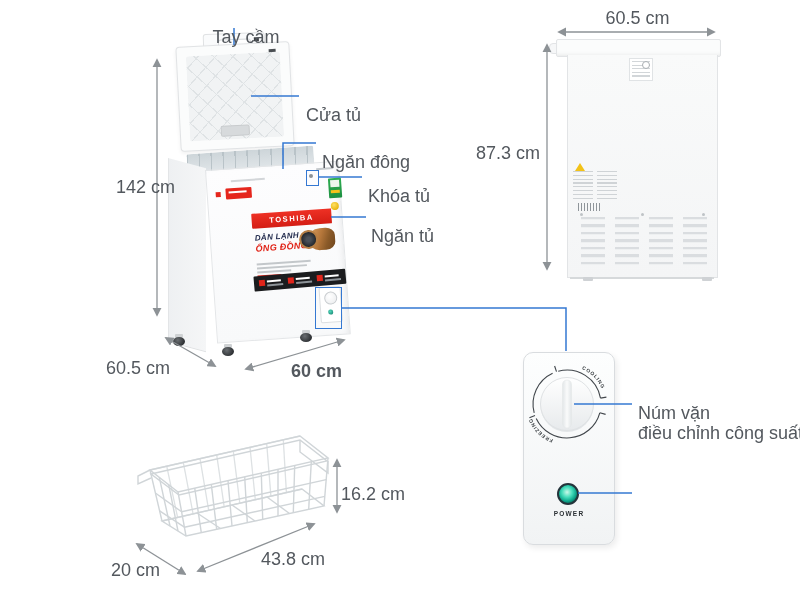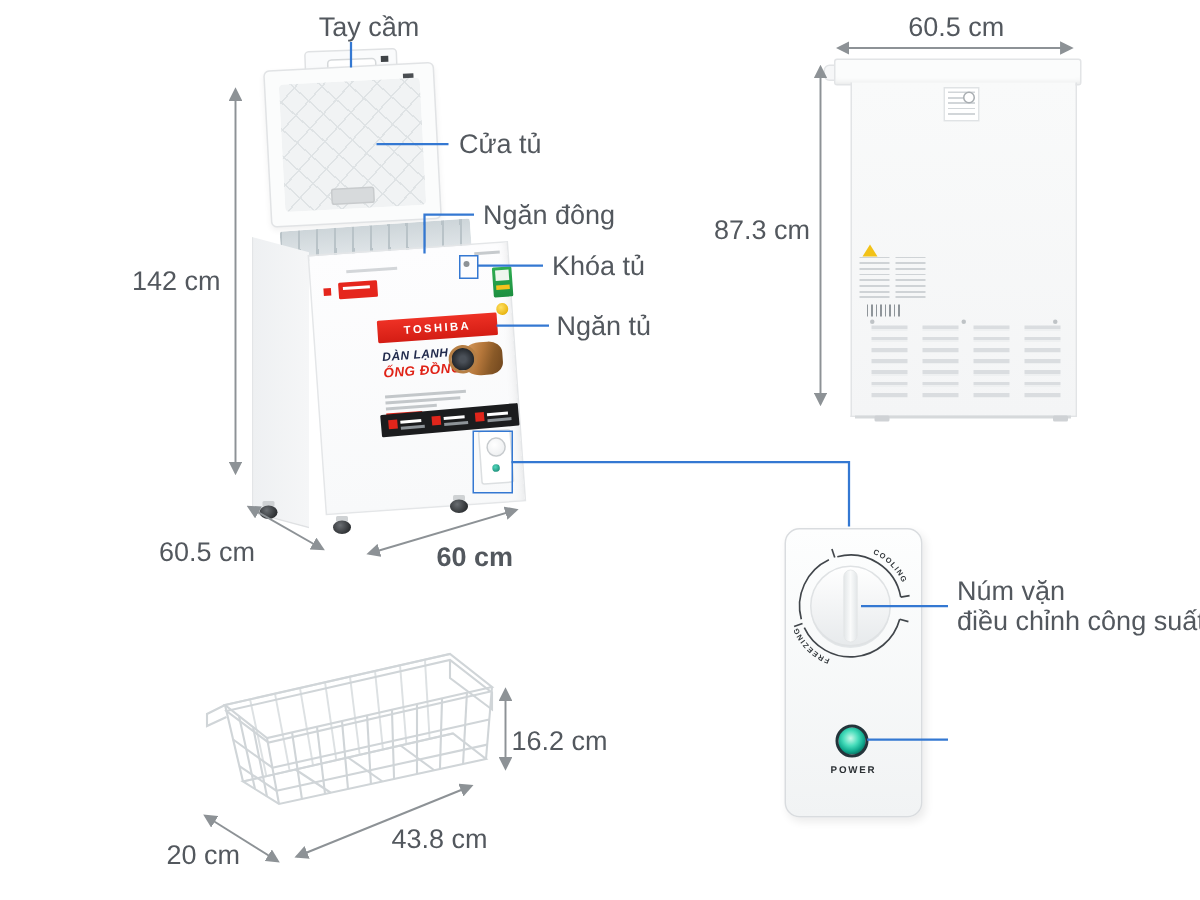--- a/index.html
+++ b/index.html
@@ -1,19 +1,19 @@
 <!DOCTYPE html>
 <html><head>
 <meta charset="utf-8">
 <style>
   html,body{margin:0;padding:0;background:#fff;}
   #scene{position:relative;width:800px;height:600px;background:#fff;overflow:hidden;
          font-family:"Liberation Sans",sans-serif;}
   .abs{position:absolute;}
-  .lbl{position:absolute;font-size:18px;color:#53585e;white-space:nowrap;line-height:1.15;}
+  .lbl{position:absolute;font-size:18px;color:#53585e;white-space:nowrap;line-height:1.15;margin-top:19px;}
   .dim{position:absolute;font-size:18px;color:#53585e;white-space:nowrap;}
   svg{position:absolute;left:0;top:0;overflow:visible;}
   
   .handle{left:203px;top:33px;width:60px;height:18px;background:#fafbfc;border:1px solid #e0e2e4;
           border-radius:3px;transform:rotate(-2deg);}
   .handle .slot{position:absolute;left:14px;top:5px;width:31px;height:7px;background:#fff;
           border:1px solid #d6d9db;border-radius:3px;}
   .handle .mark{position:absolute;left:50px;top:4px;width:5px;height:4px;background:#3f4347;}
   .lid{left:178px;top:44px;width:112px;height:103px;background:#fbfcfc;border:1px solid #e1e3e5;
        border-radius:4px;transform:rotate(-3deg);box-shadow:0 2px 4px rgba(0,0,0,.06);}
@@ -325,21 +325,21 @@
       <line x1="155.4" y1="493" x2="181.6" y2="511.8"></line>
         <line x1="159.6" y1="510.8" x2="184.4" y2="527.2"></line>
     </g>
   </svg>
 
   <div class="lbl" style="left:200px;top:8px;width:92px;text-align:center;">Tay cầm</div>
   <div class="lbl" style="left:306px;top:86px;">Cửa tủ</div>
   <div class="lbl" style="left:322px;top:133px;">Ngăn đông</div>
   <div class="lbl" style="left:368px;top:167px;">Khóa tủ</div>
   <div class="lbl" style="left:371px;top:207px;">Ngăn tủ</div>
-  <div class="dim" style="left:88px;top:177px;width:50px;text-align:right;">142 cm</div>
+  <div class="dim" style="left:116px;top:177px;width:50px;text-align:right;">142 cm</div>
   <div class="dim" style="left:106px;top:358px;">60.5 cm</div>
   <div class="dim" style="left:291px;top:361px;font-weight:bold;">60 cm</div>
   <div class="dim" style="left:575px;top:8px;width:125px;text-align:center;">60.5 cm</div>
   <div class="dim" style="left:470px;top:143px;width:70px;text-align:right;">87.3 cm</div>
   <div class="dim" style="left:341px;top:484px;">16.2 cm</div>
   <div class="dim" style="left:261px;top:549px;">43.8 cm</div>
   <div class="dim" style="left:111px;top:560px;">20 cm</div>
   <div class="lbl" style="left:638px;top:384px;">Núm vặn</div>
   <div class="lbl" style="left:638px;top:404px;">điều chỉnh công suất</div>
 

